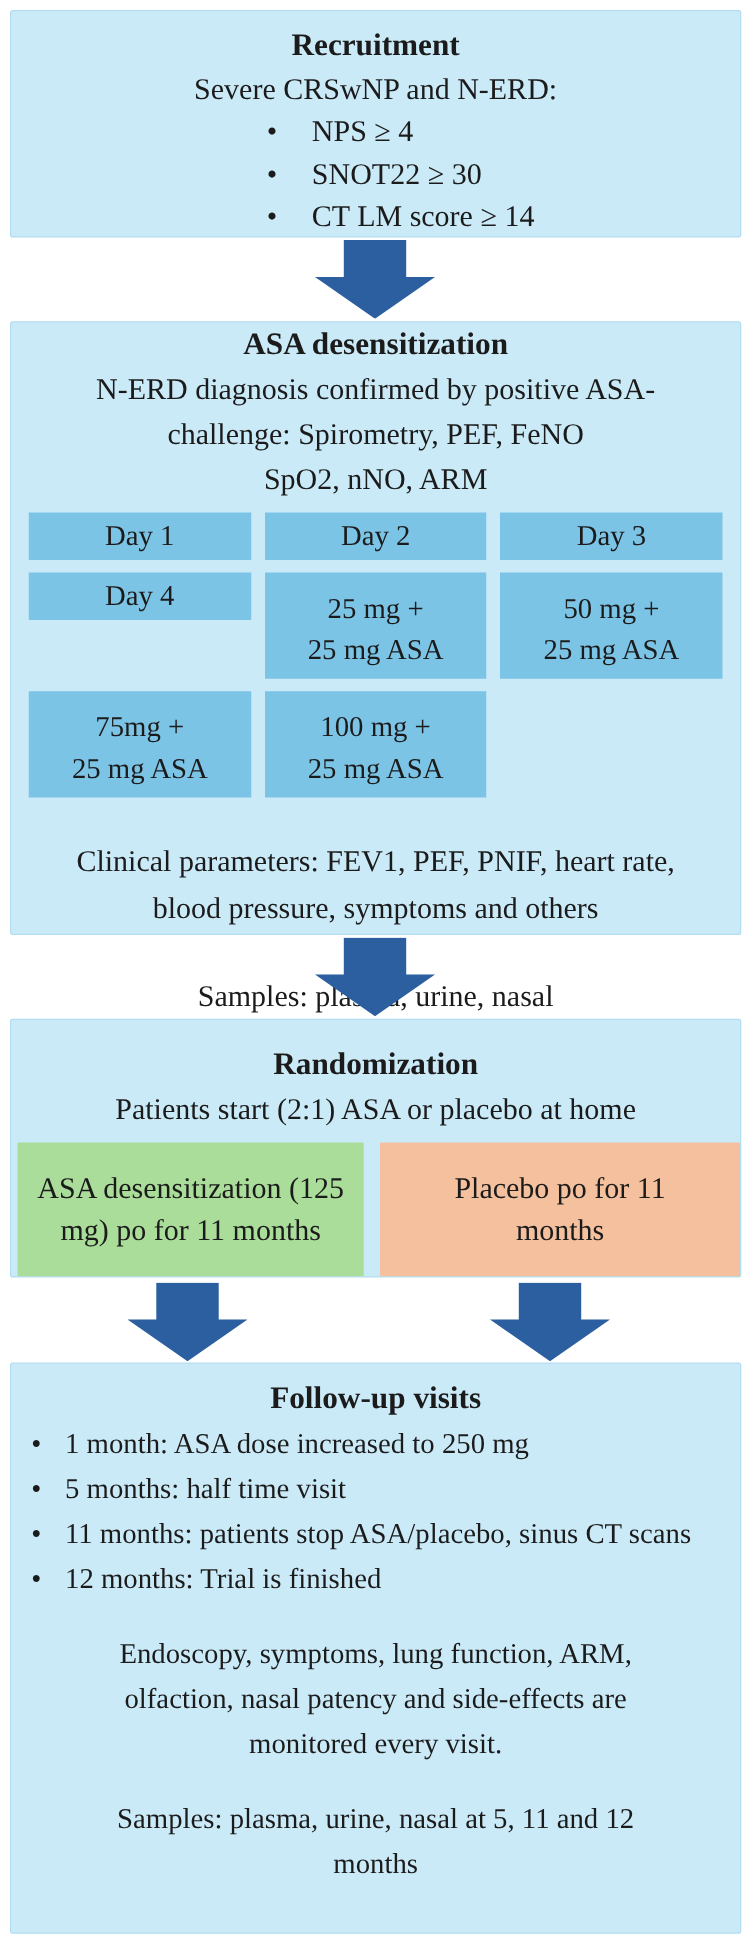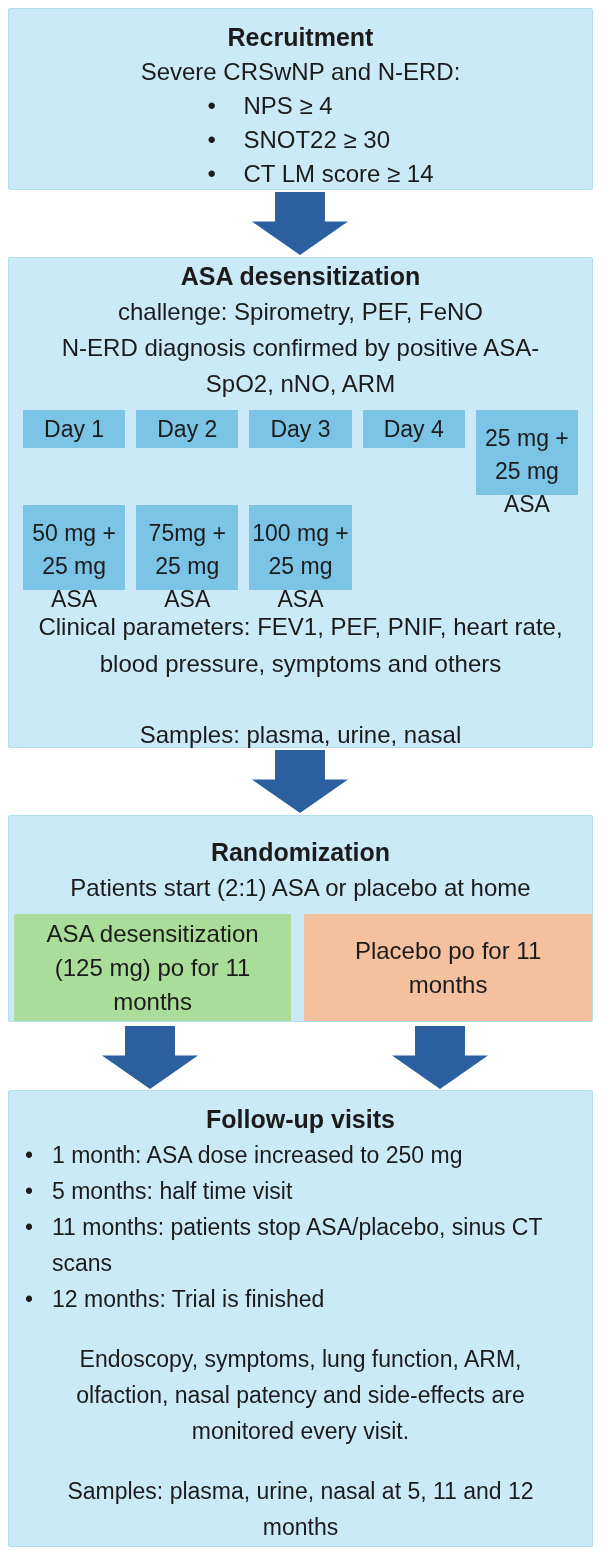--- a/index.html
+++ b/index.html
@@ -13,20 +13,21 @@
   }
   * { margin: 0; padding: 0; box-sizing: border-box; }
   body { background: #ffffff; font-family: "Liberation Sans", sans-serif; }
   .canvas {
     position: relative;
     width: 601px;
     height: 1551px;
     background: #ffffff;
     color: var(--text);
     overflow: hidden;
+    font-family: Liberation Serif, serif;
   }
   .box {
     position: absolute;
     left: 8px;
     width: 585px;
     background: var(--box-bg);
     border: 1px solid var(--box-border);
     border-radius: 2px;
     text-align: center;
     font-size: 24px;
@@ -50,40 +51,40 @@
   }
   .arrow-1 { left: 252px; top: 192px; }
   .arrow-2 { left: 252px; top: 750px; }
   .arrow-3a { left: 102px; top: 1026px; }
   .arrow-3b { left: 392px; top: 1026px; }
 
   
   .box.desensitization { top: 257px; height: 491px; line-height: 36px; }
   .dose-table {
     display: grid;
-    grid-template-columns: repeat(5, 1fr);
+    grid-template-columns: repeat(3, 1fr);
     column-gap: 11px;
     row-gap: 10px;
     margin: 8px 14px 0 14px;
     font-size: 23px;
   }
   .day-cell {
     height: 38px;
     background: var(--cell-bg);
     display: flex;
     align-items: center;
     justify-content: center;
   }
   .dose-cell {
     height: 85px;
     background: var(--cell-bg);
     padding-top: 12px;
     line-height: 33px;
   }
-  .clinical-block { margin-top: 18px; line-height: 37px; }
+  .clinical-block { margin-top: 34px; line-height: 37px; }
   .spacer-line { height: 34px; }
 
   
   .box.randomization { top: 815px; height: 207px; padding-top: 18px; line-height: 36px; }
   .arms-row { display: flex; margin: 8px 0 0 5px; gap: 13px; text-align: center; }
   .arm {
     height: 107px;
     display: flex;
     align-items: center;
     justify-content: center;
@@ -120,22 +121,22 @@
         <span class="bullet-mark">•</span>
         <span>CT LM score ≥ 14</span>
       </div>
     </div>
   </section>
 
   <div class="down-arrow arrow-1"></div>
 
   <section class="box desensitization">
     <div class="box-title">ASA desensitization</div>
+    <div>N-ERD diagnosis confirmed by positive ASA-</div>
     <div>challenge: Spirometry, PEF, FeNO</div>
-    <div>N-ERD diagnosis confirmed by positive ASA-</div>
     <div>SpO2, nNO, ARM</div>
 
     <div class="dose-table">
       <div class="day-cell">Day 1</div>
       <div class="day-cell">Day 2</div>
       <div class="day-cell">Day 3</div>
       <div class="day-cell">Day 4</div>
 
       <div class="dose-cell">
         <div>25 mg +</div>

